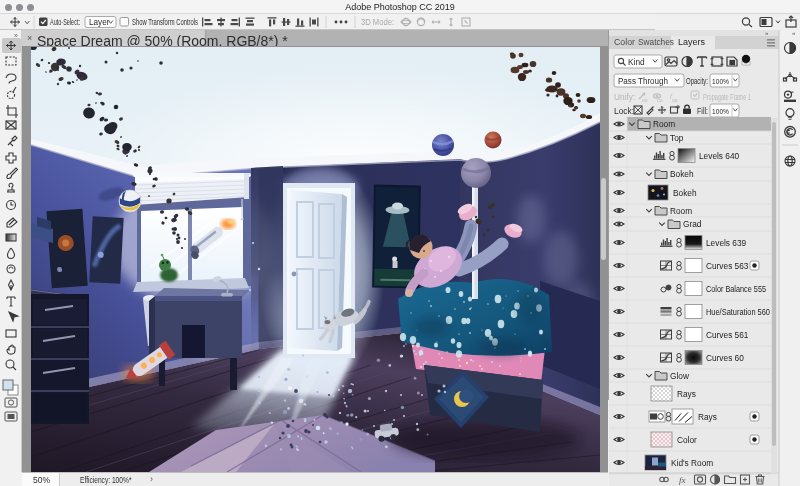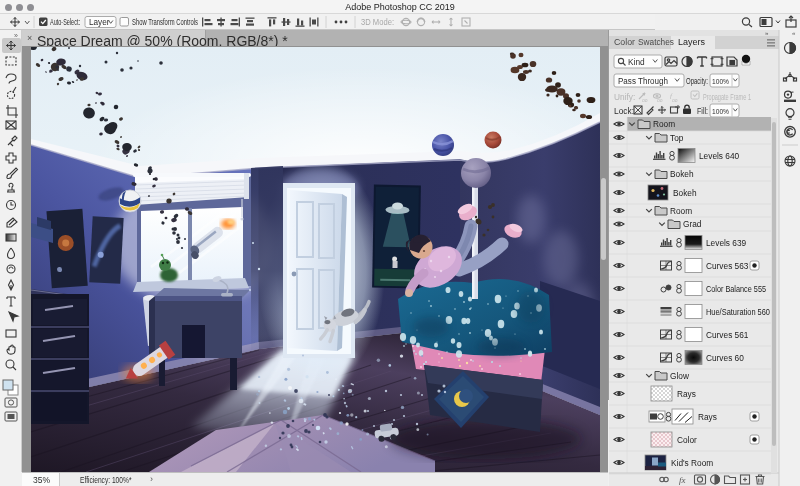--- a/index.html
+++ b/index.html
@@ -906,21 +906,21 @@
 <circle cx="350" cy="391" r="3" fill="#2a2a38"></circle>
 <circle cx="362" cy="391" r="3" fill="#2a2a38"></circle>
 </g>
 </svg></div>
 
   <div class="abs" style="left:579px;top:132px;width:5px;height:82px;background:#c9c9c9;border-radius:3px;"></div>
 </div>
 
 <div class="abs" style="left:22px;top:472px;width:586px;height:14px;background:#ededed;border-top:1px solid #bfbfbf;">
   <div class="abs" style="left:0;top:0;width:38px;height:14px;background:#fbfbfb;border-right:1px solid #c9c9c9;"></div>
-  <span class="abs txt" style="left:11px;top:2px;font-size:8.5px;">35%</span>
+  <span class="abs txt" style="left:11px;top:2px;font-size:8.5px;">50%</span>
   <span class="abs txt" style="left:58px;top:2px;font-size:8.5px;display:inline-block;transform:scaleX(0.78);transform-origin:left center;">Efficiency: 100%*</span>
   <span class="abs" style="left:128px;top:1px;font-size:9px;color:#555;">›</span>
 </div>
 <div class="abs" style="left:0;top:472px;width:22px;height:14px;background:#f1f1f1;"></div>
 
 <div class="abs" style="left:608px;top:30px;width:192px;height:370px;background:#e9e9e9;border-left:1px solid #9a9a9a;">
   <svg width="192" height="456" viewBox="0 0 192 456" style="position:absolute;left:0;top:0">
 <defs>
 <linearGradient id="th_diag" x1="0" y1="0" x2="1" y2="1">
           <stop offset="0" stop-color="#0a0a0a"></stop>

